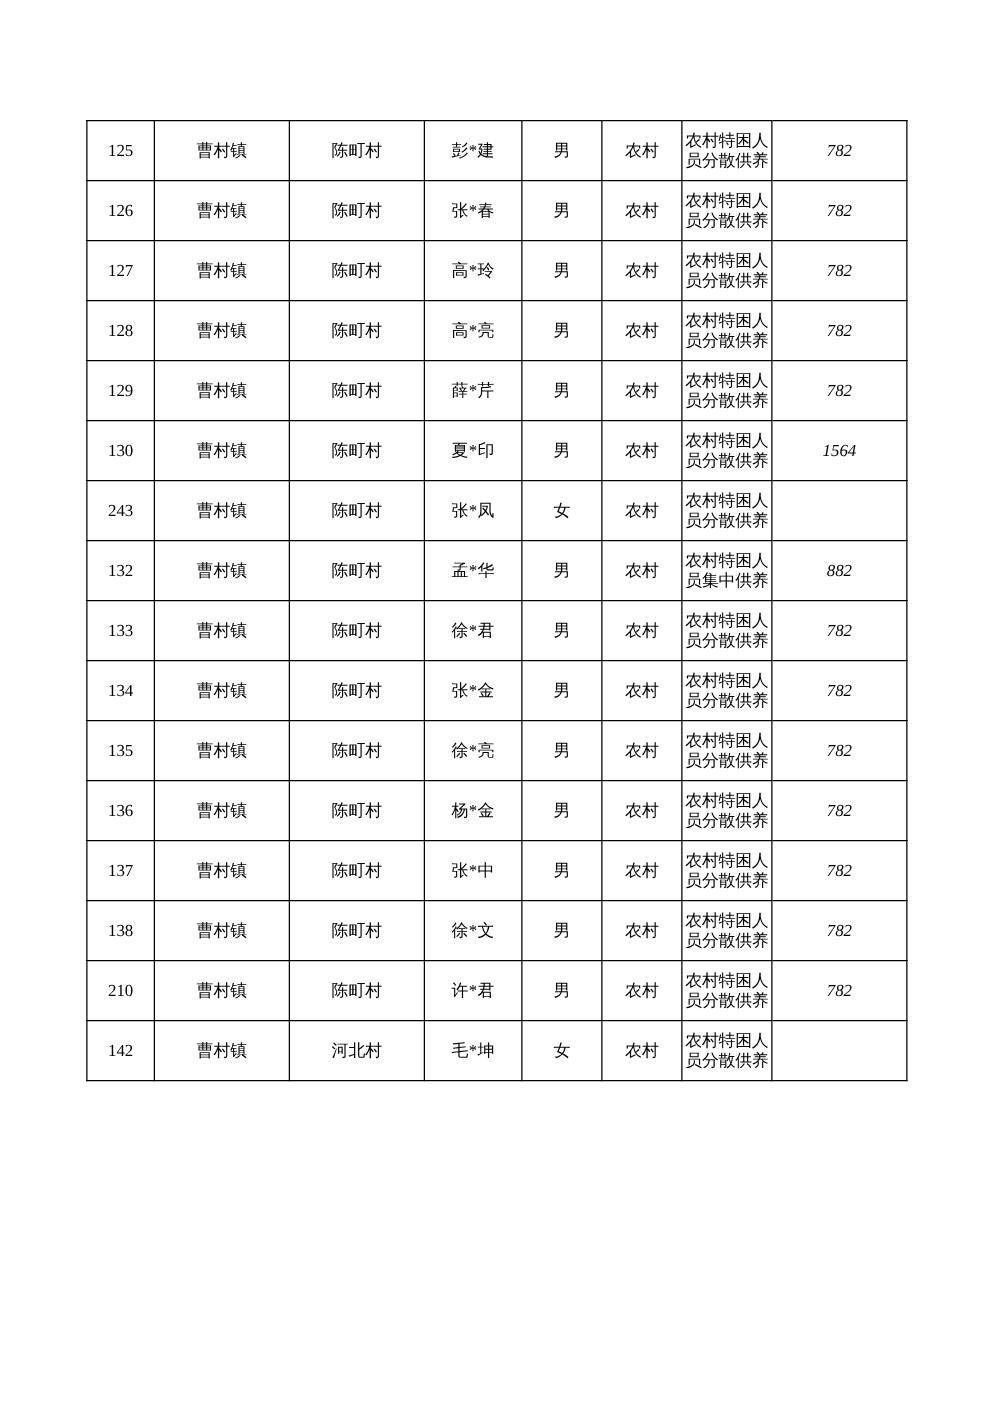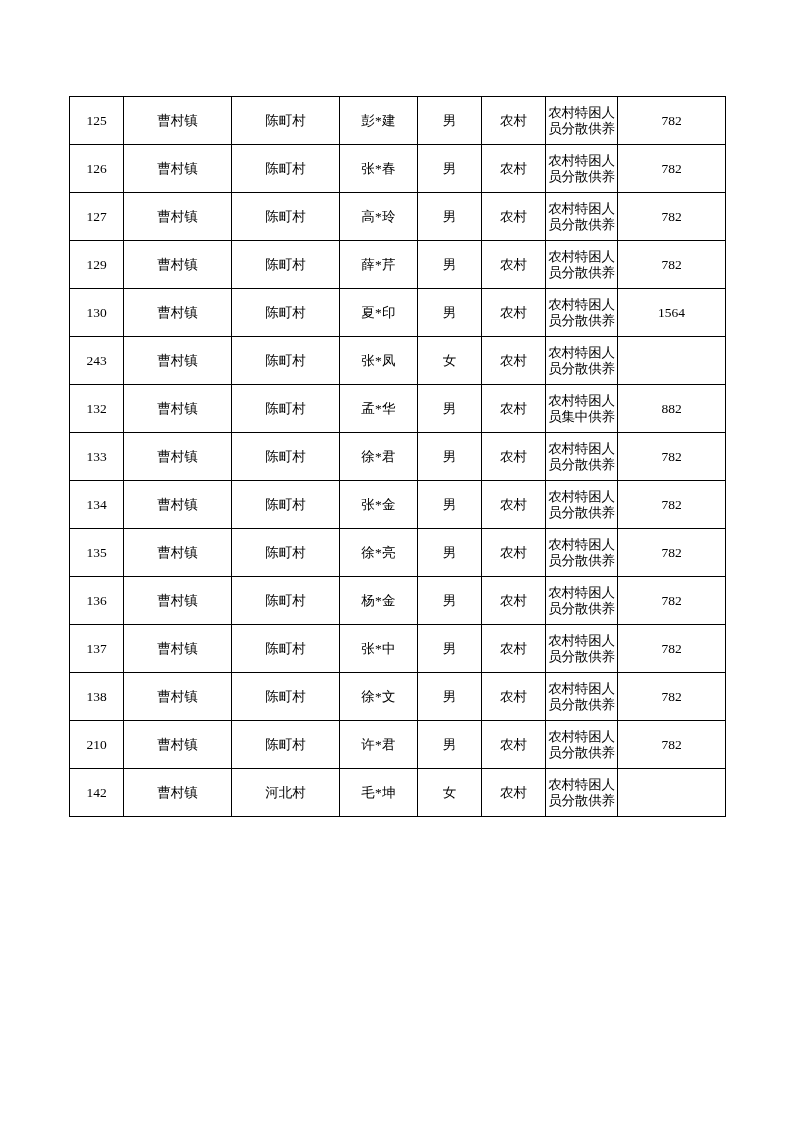--- a/index.html
+++ b/index.html
@@ -57,21 +57,21 @@
   .cat-cell {
     font-size: 12.5px;
     line-height: 1.05;
     padding: 0 1px;
     letter-spacing: -0.2px;
     white-space: normal;
     word-break: break-all;
     margin-left: 20px;
   }
   .idx-cell { font-size: 13.5px; }
-  .amt-cell { font-size: 13.5px; }
+  .amt-cell { font-size: 13.5px; font-style: italic; }
   .name-cell { letter-spacing: 0.3px; }
 </style>
 </head>
 <body>
 
 <div class="page">
   <div class="table-wrap">
     <table class="data">
       <colgroup>
         <col class="c-idx">
@@ -108,20 +108,30 @@
             <td class="idx-cell">127</td>
             <td>曹村镇</td>
             <td>陈町村</td>
             <td class="name-cell">高*玲</td>
             <td>男</td>
             <td>农村</td>
             <td class="cat-cell">农村特困人员分散供养</td>
             <td class="amt-cell">782</td>
           </tr>
           <tr>
+            <td class="idx-cell">128</td>
+            <td>曹村镇</td>
+            <td>陈町村</td>
+            <td class="name-cell">高*亮</td>
+            <td>男</td>
+            <td>农村</td>
+            <td class="cat-cell">农村特困人员分散供养</td>
+            <td class="amt-cell">782</td>
+          </tr>
+          <tr>
             <td class="idx-cell">129</td>
             <td>曹村镇</td>
             <td>陈町村</td>
             <td class="name-cell">薛*芹</td>
             <td>男</td>
             <td>农村</td>
             <td class="cat-cell">农村特困人员分散供养</td>
             <td class="amt-cell">782</td>
           </tr>
           <tr>

